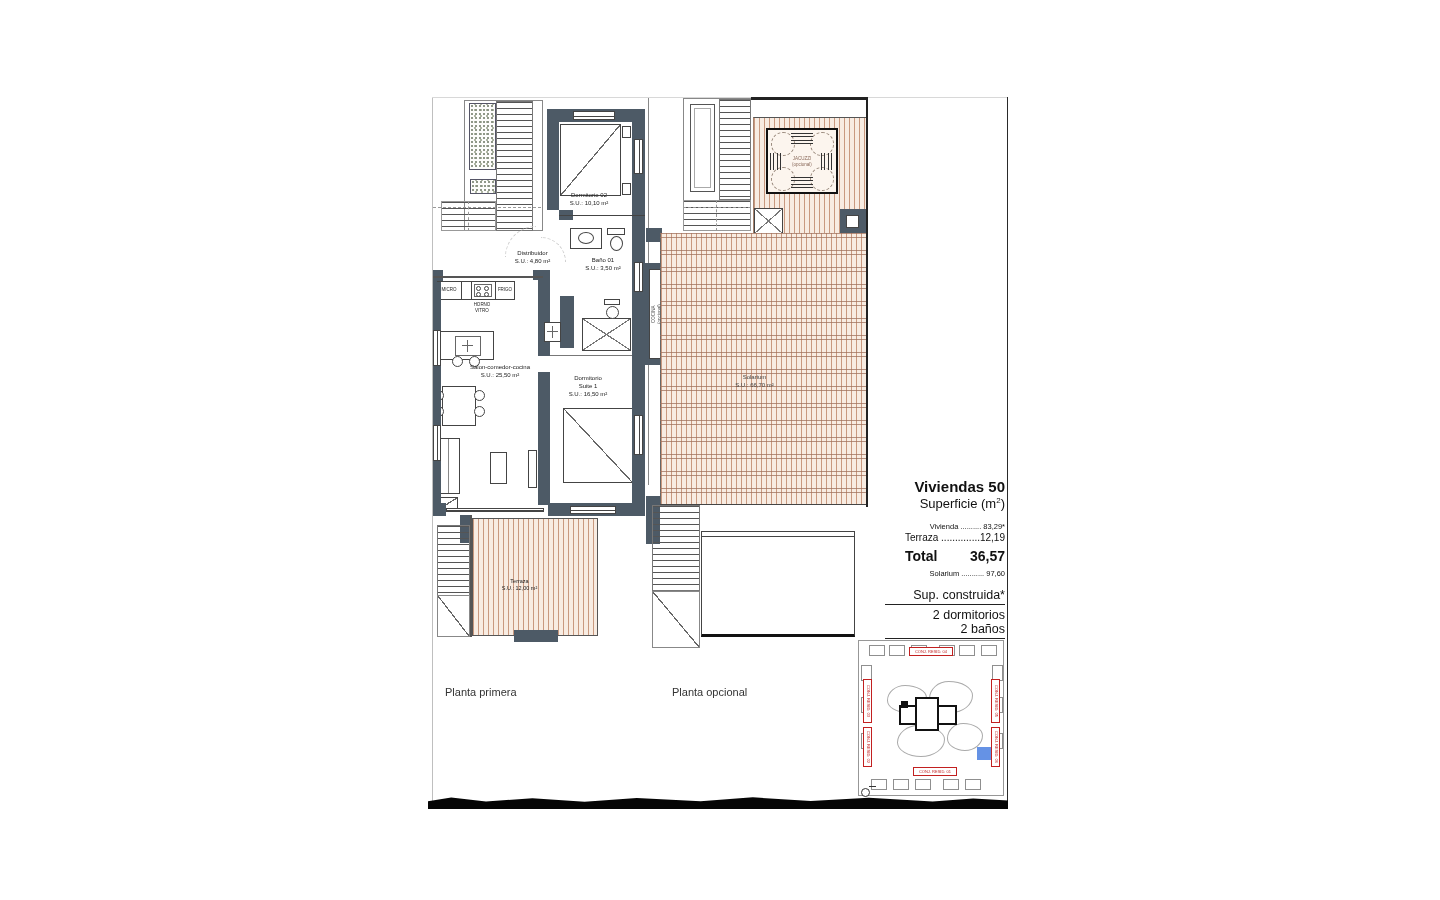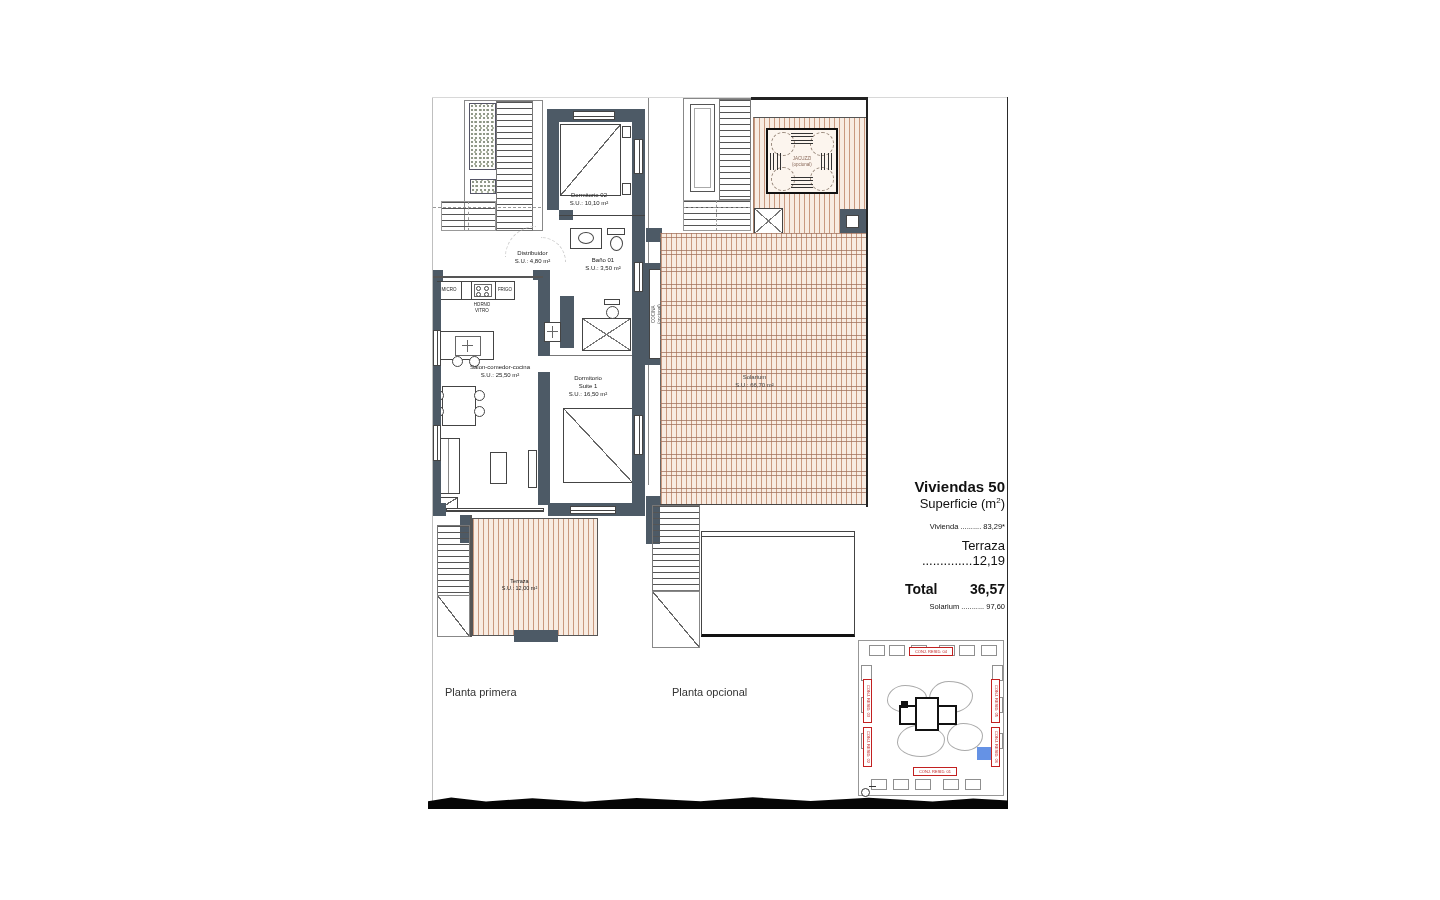--- a/index.html
+++ b/index.html
@@ -240,26 +240,31 @@
 
   <div class="ptitle" style="left:672px;top:686px">Planta opcional</div>
 
 
   <div class="ip" style="left:893px;top:478px;width:112px">
     <div style="font-size:15px;font-weight:bold">Viviendas 50</div>
     <div style="font-size:13px;margin-top:1px">
       <span>Superficie (m</span><sup style="font-size:8px">2</sup><span>)</span>
     </div>
     <div style="font-size:7.5px;margin-top:11px">Vivienda .......... 83,29*</div>
-    <div style="font-size:13px;margin-top:7px">Terraza ..............12,19</div>
-    <div style="font-size:14px;font-weight:bold;display:flex;justify-content:space-between;margin-top:13px;padding-left:12px">
+    <div style="font-size:10px;margin-top:1px">Terraza ..............12,19</div>
+    <div style="font-size:14px;font-weight:bold;display:flex;justify-content:space-between;margin-top:5px;padding-left:12px">
       <span>Total</span>
       <span>36,57</span>
     </div>
     <div style="font-size:7.5px;margin-top:5px">Solarium ........... 97,60</div>
+  </div>
+  <div class="ip" style="left:885px;top:588px;width:120px">
+    <div style="font-size:12.5px;border-bottom:1px solid #222;padding-bottom:2px">Sup. construida*</div>
+    <div style="font-size:12.5px;margin-top:3px">2 dormitorios</div>
+    <div style="font-size:12.5px;border-bottom:1px solid #222;padding-bottom:2px">2 baños</div>
   </div>
 
   <div class="a" style="left:858px;top:640px;width:146px;height:156px;border:1px solid #979797;box-sizing:border-box;background:#fff">
     <div class="mapb" style="left:10px;top:4px;width:16px;height:11px"></div>
     <div class="mapb" style="left:30px;top:4px;width:16px;height:11px"></div>
     <div class="mapb" style="left:52px;top:4px;width:16px;height:11px"></div>
     <div class="mapb" style="left:80px;top:4px;width:16px;height:11px"></div>
     <div class="mapb" style="left:100px;top:4px;width:16px;height:11px"></div>
     <div class="mapb" style="left:122px;top:4px;width:16px;height:11px"></div>
     <div class="mapb" style="left:12px;top:138px;width:16px;height:11px"></div>

